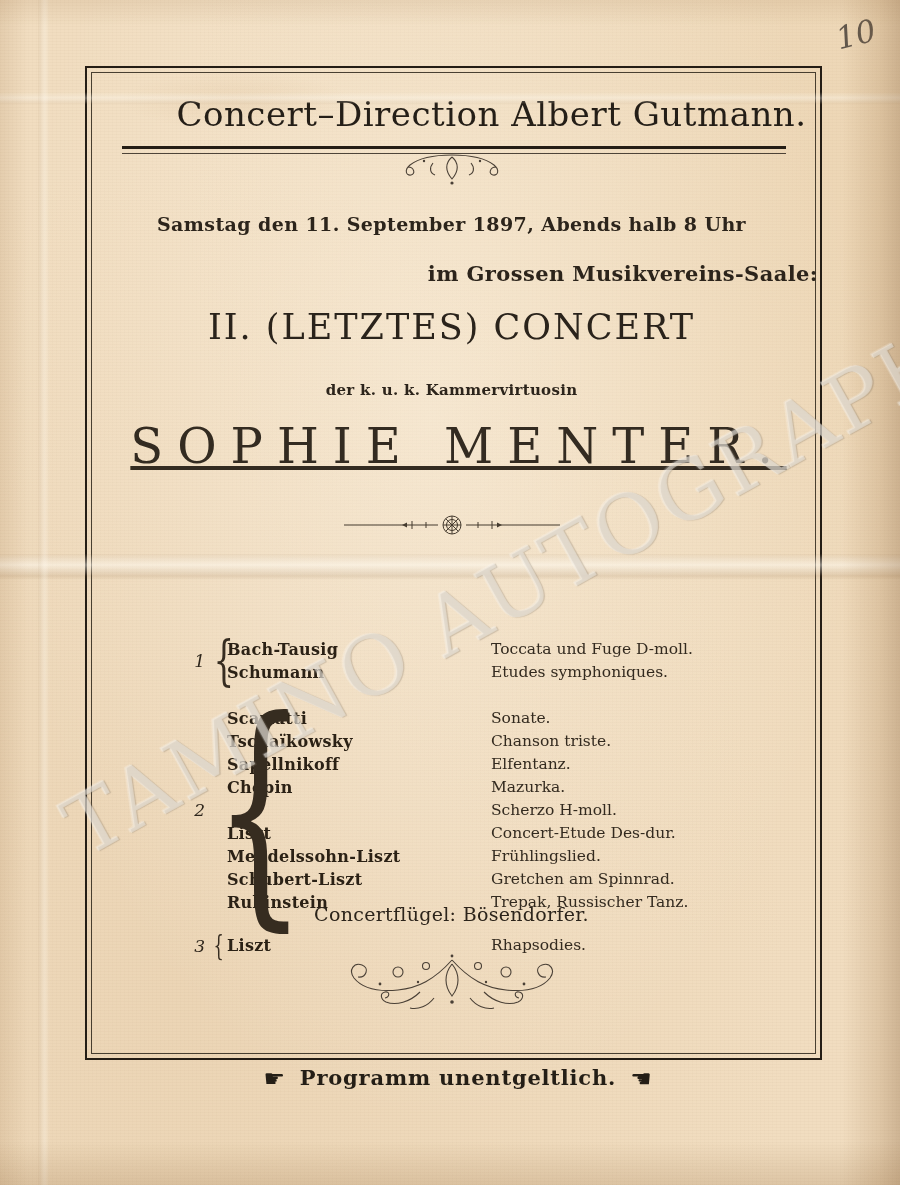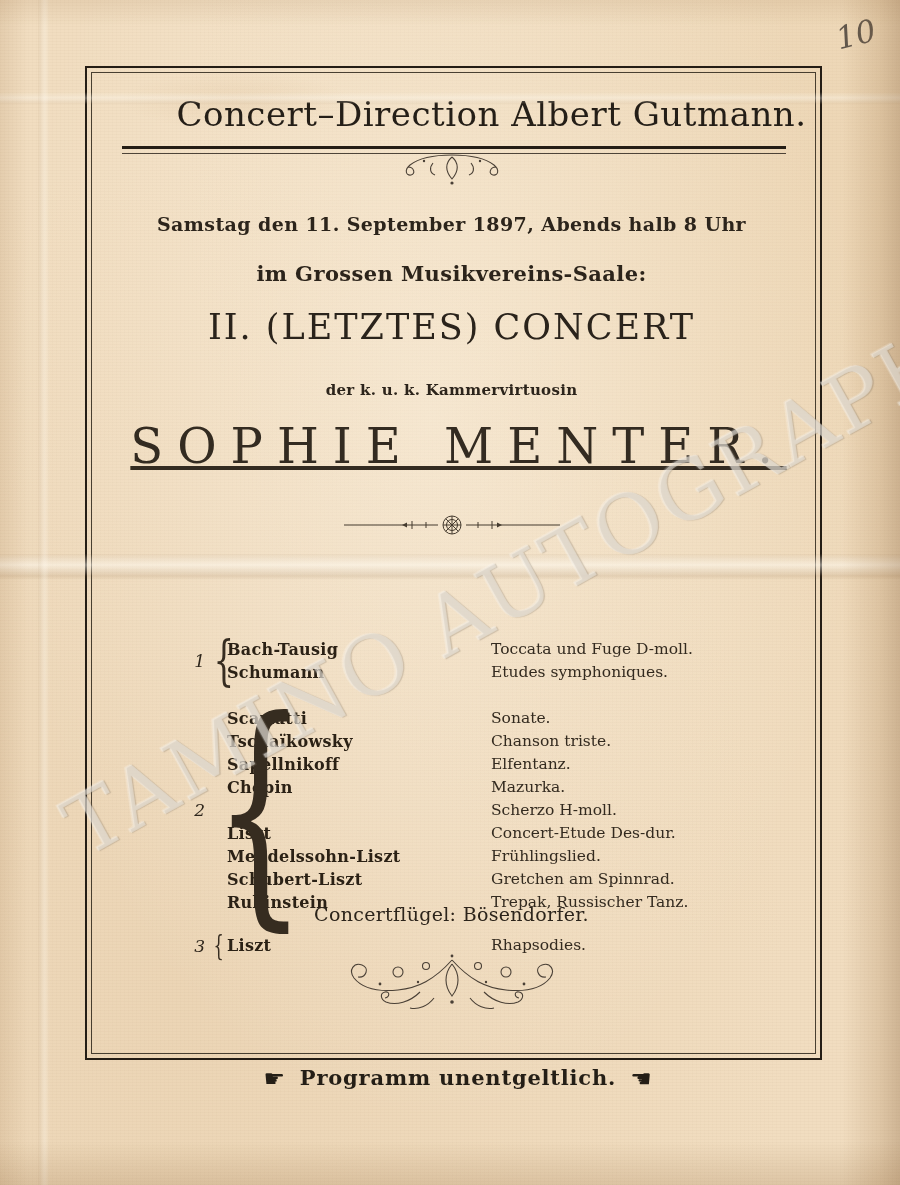--- a/index.html
+++ b/index.html
@@ -38,21 +38,21 @@
     border:2px solid #241d15; z-index:3; }
   .frame-inner { position:absolute; left:4px; top:4px; right:4px; bottom:4px;
     border:1px solid rgba(42,35,24,0.85); }
   
   .cblock { position:absolute; left:85px; width:733px; text-align:center; z-index:10; }
   .header-title { top:94px; font-size:34px; letter-spacing:0.5px; color:#241e17;padding-left:40px; }
   .header-rule { position:absolute; left:122px; top:146px; width:664px; height:4px; z-index:10;
     border-top:3px solid #241d15; border-bottom:1px solid rgba(36,29,21,0.8); }
   .header-flourish { top:153px; }
   .date-line { top:213px; font-size:19px; font-weight:bold; letter-spacing:0.4px; }
-  .venue-line { top:261px; font-size:21px; font-weight:bold; letter-spacing:0.4px; }
+  .venue-line { top:261px; font-size:21px; font-weight:bold; letter-spacing:0.4px;text-align:right; }
   .concert-title { top:307px; font-size:35px; letter-spacing:2px; color:#2a231b; }
   .artist-title { top:381px; font-size:15px; font-weight:bold; letter-spacing:0.3px; }
   .artist-name { top:418px; font-size:48px; letter-spacing:14px; color:#332b21; white-space:nowrap; text-indent:14px;text-decoration:underline; }
   .divider { top:512px; }
   .program-heading { top:584px; font-size:26px; letter-spacing:6px; color:#2a231b; text-indent:6px; }
   .piano-note { top:903px; font-size:19px; letter-spacing:0.3px; }
   .bottom-flourish { top:952px; }
   
   .program-list { position:absolute; left:183px; top:634px; width:560px; z-index:10; }
   .pgroup { display:flex; align-items:center; }

